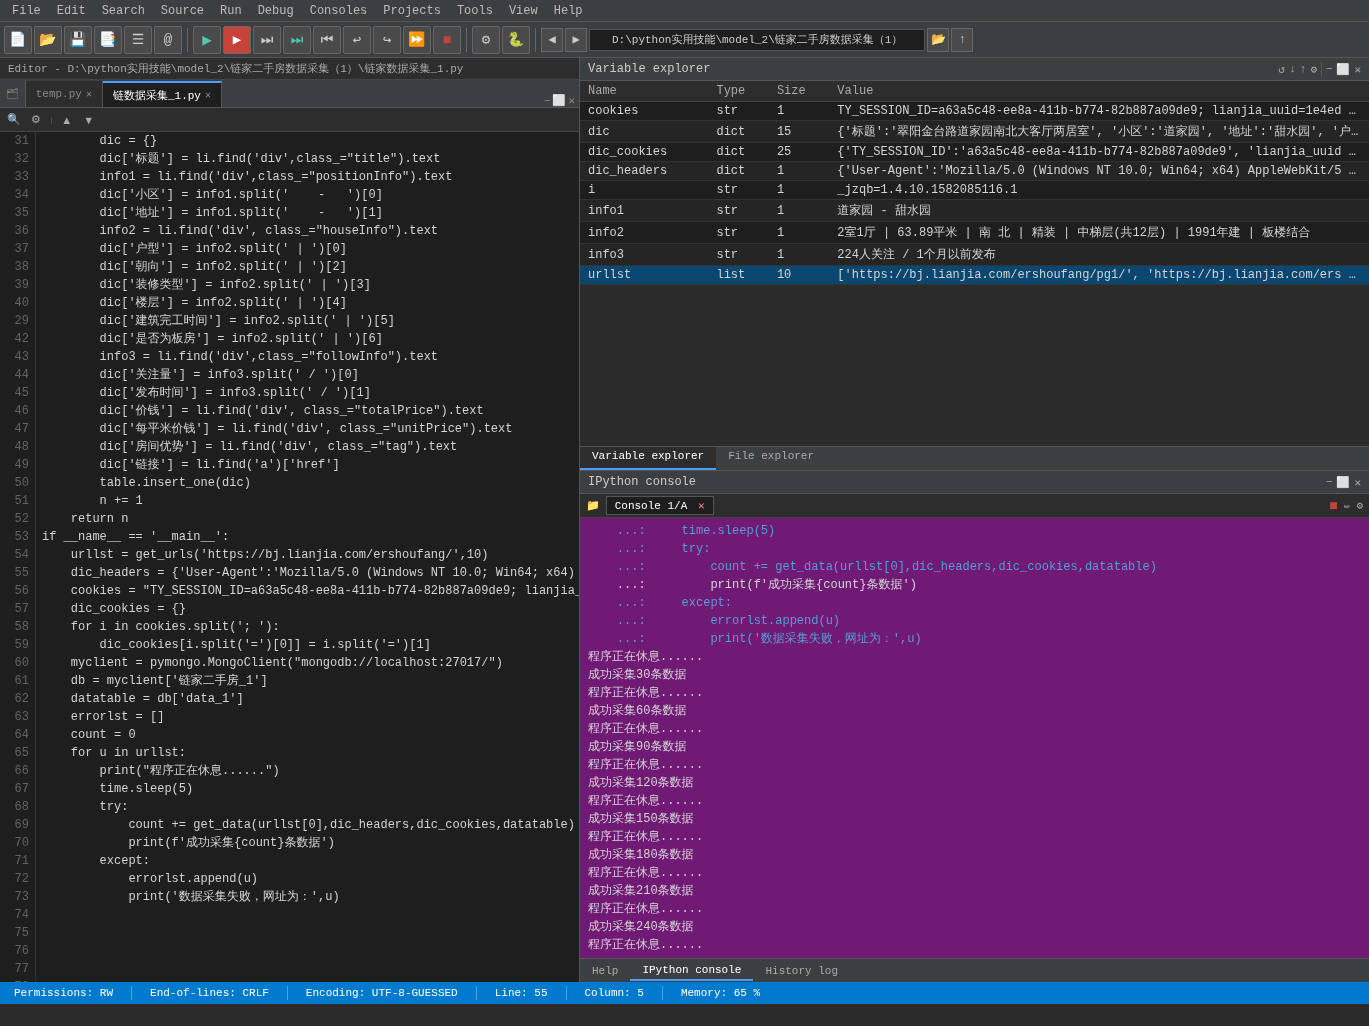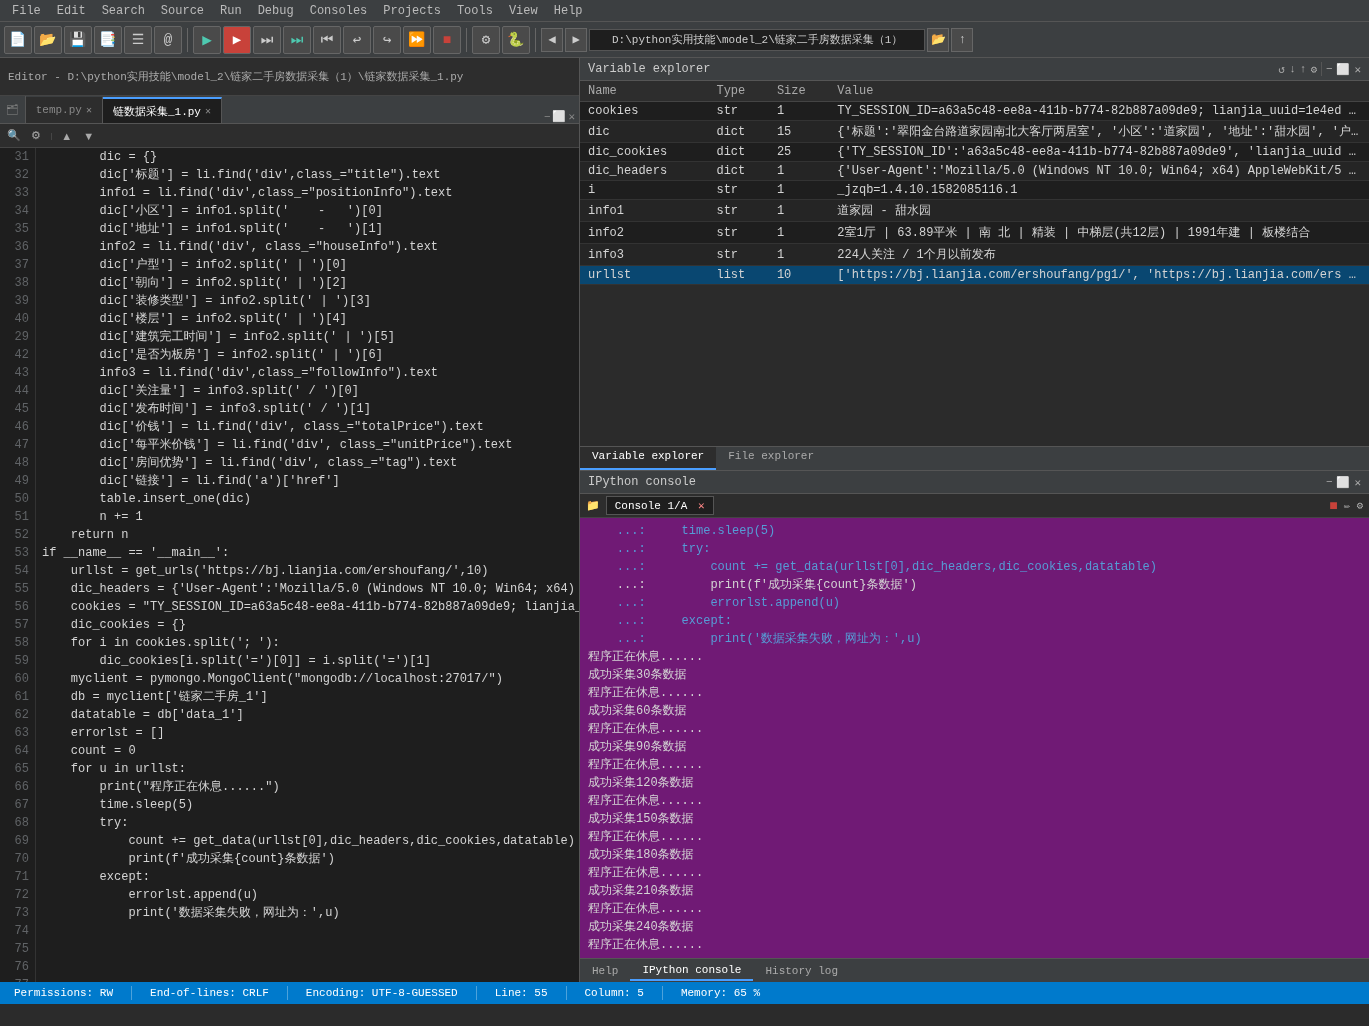--- a/index.html
+++ b/index.html
@@ -64,21 +64,21 @@
     .console-bottom-tab { padding: 3px 12px; font-size: 11px; cursor: pointer; color: #aaa; }
     .console-bottom-tab.active { color: #fff; border-bottom: 2px solid #4a9eff; }
     
     
     .statusbar { height: 22px; background: #007acc; display: flex; align-items: center; padding: 0 8px; gap: 12px; font-size: 11px; color: #fff; }
     .statusbar-item { padding: 0 6px; }
     .statusbar-sep { width: 1px; height: 14px; background: rgba(255,255,255,0.3); }
     
     .path-breadcrumb { background: #1e1e1e; border: 1px solid #555; height: 22px; padding: 0 22px; display: flex; align-items: center; font-size: 11px; color: #ccc; min-width: 300px; text-align: center; }
     
-    .editor-title-bar { background: #2d2d2d; padding: 11px 8px; font-size: 11px; color: #aaa; border-bottom: 1px solid #444; }
+    .editor-title-bar { background: #2d2d2d; padding: 3px 8px; font-size: 11px; color: #aaa; border-bottom: 1px solid #444; }
   </style>
 </head>
 <body>
 
 <div class="menubar">
   <span class="menubar-item">File</span>
   <span class="menubar-item">Edit</span>
   <span class="menubar-item">Search</span>
   <span class="menubar-item">Source</span>
   <span class="menubar-item">Run</span>
@@ -378,22 +378,22 @@
         <span style="cursor:pointer; color:#c8423a; font-size:14px;">■</span>
         <span style="cursor:pointer; color:#aaa; font-size:11px;">✏</span>
         <span style="cursor:pointer; color:#aaa; font-size:11px;">⚙</span>
       </div>
 
       <div class="console-content" id="console-output">
           <span class="console-line" style="color: rgb(86, 156, 214);">    ...:     time.sleep(5)</span>
           <span class="console-line" style="color: rgb(86, 156, 214);">    ...:     try:</span>
           <span class="console-line" style="color: rgb(86, 156, 214);">    ...:         count += get_data(urllst[0],dic_headers,dic_cookies,datatable)</span>
           <span class="console-line" style="color: rgb(212, 212, 212);">    ...:         print(f'成功采集{count}条数据')</span>
+          <span class="console-line" style="color: rgb(86, 156, 214);">    ...:     except:</span>
           <span class="console-line" style="color: rgb(86, 156, 214);">    ...:         errorlst.append(u)</span>
-          <span class="console-line" style="color: rgb(86, 156, 214);">    ...:     except:</span>
           <span class="console-line" style="color: rgb(86, 156, 214);">    ...:         print('数据采集失败，网址为：',u)</span>
           <span class="console-line" style="color: rgb(212, 212, 212);">程序正在休息......</span>
           <span class="console-line" style="color: rgb(212, 212, 212);">成功采集30条数据</span>
           <span class="console-line" style="color: rgb(212, 212, 212);">程序正在休息......</span>
           <span class="console-line" style="color: rgb(212, 212, 212);">成功采集60条数据</span>
           <span class="console-line" style="color: rgb(212, 212, 212);">程序正在休息......</span>
           <span class="console-line" style="color: rgb(212, 212, 212);">成功采集90条数据</span>
           <span class="console-line" style="color: rgb(212, 212, 212);">程序正在休息......</span>
           <span class="console-line" style="color: rgb(212, 212, 212);">成功采集120条数据</span>
           <span class="console-line" style="color: rgb(212, 212, 212);">程序正在休息......</span>

